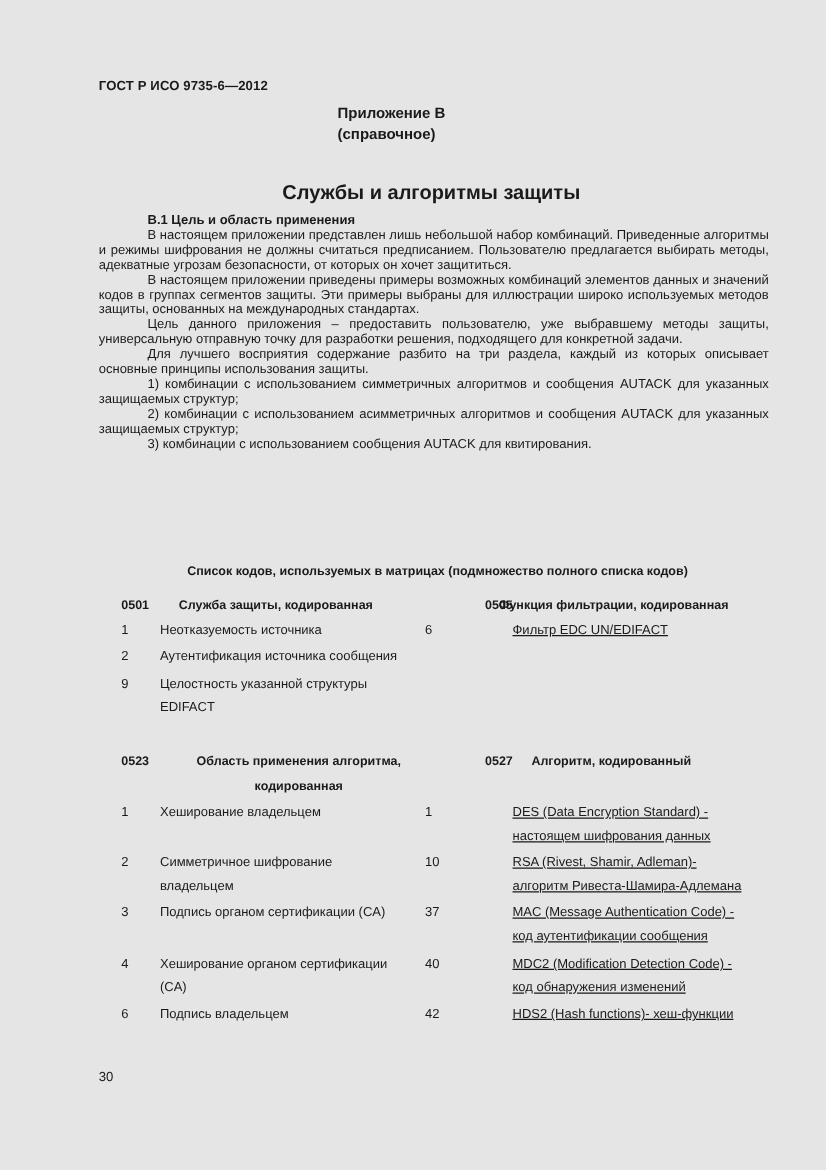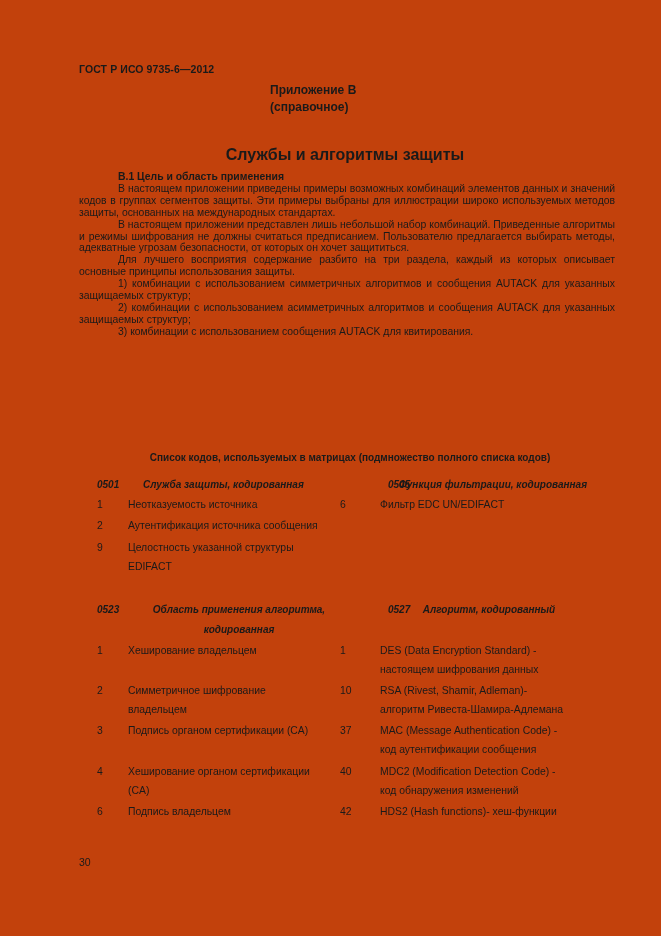--- a/index.html
+++ b/index.html
@@ -12,21 +12,21 @@
       height: 936px;
       position: relative;
       font-family: "Liberation Sans", sans-serif;
       color: #1a1a1a;
       overflow: hidden;
     }
     .page {
       position: absolute;
       left: 0; top: 0;
       width: 661px; height: 936px;
-      background: #c2410c;
+      background: #e5e5e5;
     }
     .gost-code {
       position: absolute;
       left: 79px; top: 63px;
       font-size: 10.5px;
       font-weight: bold;
       letter-spacing: 0.1px;
     }
     .appendix-title {
       position: absolute;
@@ -78,25 +78,25 @@
     }
     .row {
       position: absolute;
       left: 0; width: 661px;
     }
     .cell {
       position: absolute;
       line-height: 20px;
       white-space: nowrap;
     }
-    .hdr { font-weight: bold; font-size: 10px; font-style: italic; }
+    .hdr { font-weight: bold; font-size: 10px; }
     .c1 { left: 97px; }
     .c2 { left: 128px; text-align: right; }
     .c3 { left: 340px; }
-    .c4 { left: 380px; }
+    .c4 { left: 410px; text-decoration: underline; }
     .c2h { left: 143px; }
     .c3h { left: 352px; margin-left: 36px; }
     .c4h { left: 399px; }
     .c2hb { left: 141px; width: 196px; text-align: center; white-space: normal; line-height: 20px; }
     .c4hb { left: 389px; width: 200px; text-align: center; }
     .page-num {
       position: absolute;
       left: 79px; top: 856px;
       font-size: 10.5px;
     }
@@ -110,22 +110,23 @@
 
   <div class="appendix-title">
     <div>Приложение В</div>
     <div>(справочное)</div>
   </div>
 
   <div class="section-title">Службы и алгоритмы защиты</div>
 
   <div class="body-text">
     <div class="subhead">В.1 Цель и область применения</div>
+    <p>В настоящем приложении представлен лишь небольшой набор комбинаций. Приведенные алгоритмы и режимы шифрования не должны считаться предписанием. Пользователю предлагается выбирать методы, адекватные угрозам безопасности, от которых он хочет защититься.</p>
     <p>В настоящем приложении приведены примеры возможных комбинаций элементов данных и значений кодов в группах сегментов защиты. Эти примеры выбраны для иллюстрации широко используемых методов защиты, основанных на международных стандартах.</p>
-    <p>В настоящем приложении представлен лишь небольшой набор комбинаций. Приведенные алгоритмы и режимы шифрования не должны считаться предписанием. Пользователю предлагается выбирать методы, адекватные угрозам безопасности, от которых он хочет защититься.</p>
+    <p>Цель данного приложения – предоставить пользователю, уже выбравшему методы защиты, универсальную отправную точку для разработки решения, подходящего для конкретной задачи.</p>
     <p>Для лучшего восприятия содержание разбито на три раздела, каждый из которых описывает основные принципы использования защиты.</p>
     <p>1) комбинации с использованием симметричных алгоритмов и сообщения AUTACK для указанных защищаемых структур;</p>
     <p>2) комбинации с использованием асимметричных алгоритмов и сообщения AUTACK для указанных защищаемых структур;</p>
     <p>3) комбинации с использованием сообщения AUTACK для квитирования.</p>
   </div>
 
   <div class="list-title">Список кодов, используемых в матрицах (подмножество полного списка кодов)</div>
 
   <div class="tbl">
     <div class="row" style="top:475px;">

